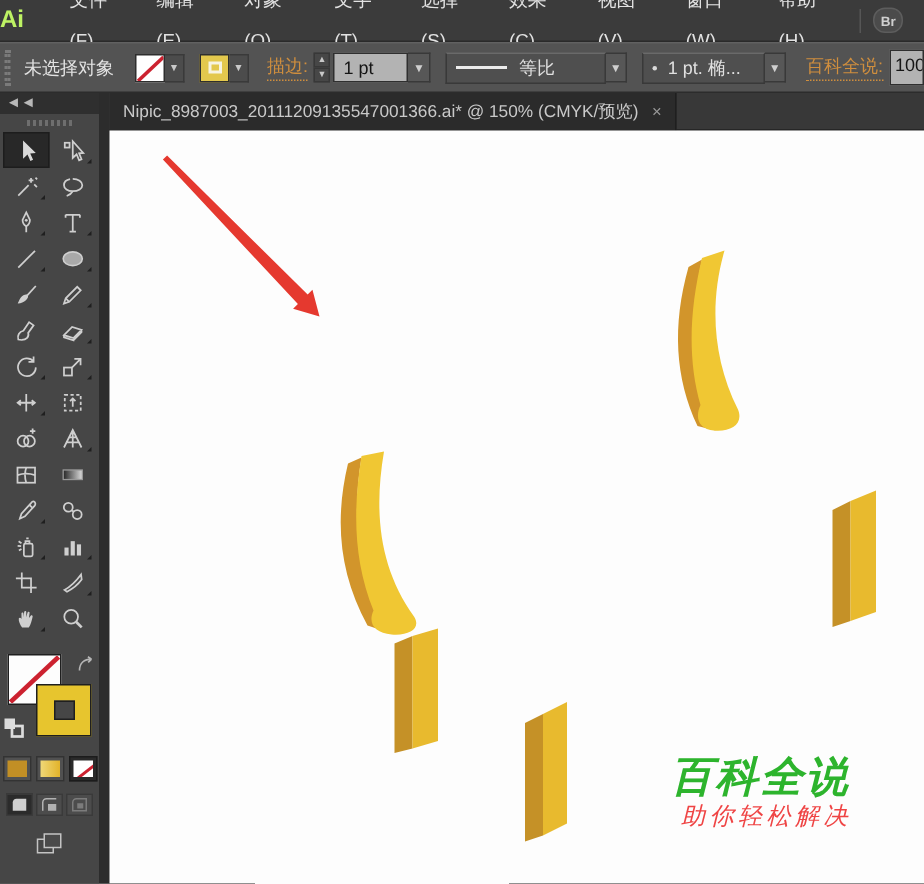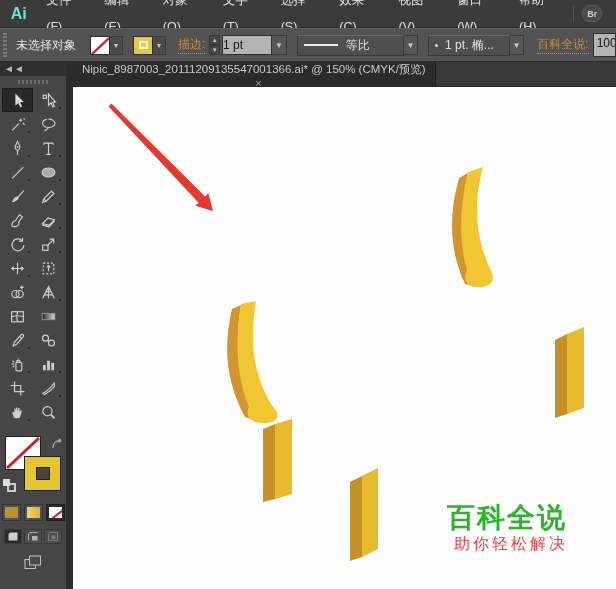--- a/index.html
+++ b/index.html
@@ -3,21 +3,21 @@
 <meta charset="utf-8">
 <style>
   * { box-sizing: border-box; margin:0; padding:0; }
   html,body { width:616px; height:589px; overflow:hidden; background:#3b3b3b;
     font-family:"Liberation Sans", sans-serif; }
   .app { position:relative; width:616px; height:589px; }
 
   
   .menubar { position:absolute; left:0; top:0; width:616px; height:28px;
     background:#3b3b3b; display:flex; align-items:center; border-bottom:1px solid #2a2a2a; }
-  .ai-logo { width:38px; text-align:center; font-weight:bold; font-size:16px; color:#5eead4; }
+  .ai-logo { width:38px; text-align:left; font-weight:bold; font-size:16px; color:#bef264; }
   .menu-item { color:#e2e2e2; font-size:12.5px; padding:0 9px; cursor:default; line-height:27px; }
   .menu-sep { width:1px; height:16px; background:#565656; margin:0 8px 0 4px; }
   .br-btn { width:20px; height:17px; background:#4b4b4b; border:1px solid #5d5d5d;
     border-radius:8px; color:#cfcfcf; font-size:9px; font-weight:bold;
     display:flex; align-items:center; justify-content:center; }
 
   
   .controlbar { position:absolute; left:0; top:28px; width:616px; height:34px;
     background:#535353; border-top:1px solid #616161; border-bottom:1px solid #2c2c2c;
     display:flex; align-items:center; color:#e3e3e3; font-size:12px; }
@@ -29,21 +29,21 @@
   .stroke-swatch { width:20px; height:19px; background:#e3c84d; border:1px solid #2e2e2e;
     display:flex; align-items:center; justify-content:center; }
   .stroke-swatch .hole { width:9px; height:8px; border:2px solid #f7f4e2; }
   .mini-drop { width:13px; height:19px; background:#4c4c4c; border:1px solid #3a3a3a; border-left:none;
     color:#c9c9c9; font-size:7px; display:flex; align-items:center; justify-content:center; }
   .cb-link { color:#cf8e3e; border-bottom:1px dotted #cf8e3e; margin:0 4px 0 2px; white-space:nowrap; cursor:pointer; }
   .stepper { width:11px; height:20px; display:flex; flex-direction:column; margin-right:2px; }
   .stepper span { flex:1; background:#474747; border:1px solid #383838; color:#c9c9c9;
     font-size:6px; line-height:8px; text-align:center; }
   .cb-field { height:20px; background:#b3b3b3; color:#151515; border:1px solid #2f2f2f;
-    font-size:12px; line-height:18px; }
+    font-size:12px; line-height:18px; padding-left:6px; }
   .w-strokept { width:52px; }
   .drop-btn { width:15px; height:20px; background:#575757; border:1px solid #393939; border-left:none;
     color:#cfcfcf; font-size:8px; display:flex; align-items:center; justify-content:center; }
   .combo { height:21px; background:#4f4f4f; border:1px solid #393939; border-top-color:#6a6a6a;
     display:flex; align-items:center; padding:0 6px; margin-left:10px; color:#e0e0e0; }
   .combo .linepreview { width:34px; height:2px; background:#ececec; margin-right:8px; }
   .combo .dotpreview { width:3px; height:3px; border-radius:50%; background:#dadada; margin-right:7px; }
   .cb-opacity-field { width:24px; height:24px; background:#b3b3b3; color:#151515;
     border:1px solid #2f2f2f; font-size:12px; line-height:18px; padding-left:3px; overflow:hidden; }
 
@@ -88,25 +88,25 @@
   .modebtn svg { width:12px; height:11px; }
 
   .screenbtn { width:26px; height:19px; margin:9px auto 0 auto; display:flex; align-items:center;
     justify-content:center; cursor:pointer; }
   .screenbtn svg { width:18px; height:15px; }
 
   
   .tabbar { position:absolute; left:73px; top:62px; width:543px; height:25px; background:#383838;
     border-bottom:1px solid #262626; display:flex; }
   .doctab { height:25px; background:#2b2b2b; border-right:1px solid #1f1f1f;
-    display:flex; align-items:center; padding:0 9px; color:#c9c9c9; font-size:11.5px; white-space:nowrap; cursor:pointer;flex-direction:column; }
+    display:flex; align-items:center; padding:0 9px; color:#c9c9c9; font-size:11.5px; white-space:nowrap; cursor:pointer; }
   .doctab .close { margin-left:9px; color:#9a9a9a; font-size:11px; cursor:pointer; }
 
   
-  .canvas { position:absolute; left:73px; top:87px; width:543px; height:502px; background:#fdfdfd; }
+  .canvas { position:absolute; left:73px; top:87px; width:543px; height:502px; background:#fdfdfd;font-style:italic; }
   .canvas svg.art { position:absolute; left:0; top:0; }
   .watermark-title { position:absolute; left:374px; top:412px; font-size:28px; font-weight:700;
     letter-spacing:2px; }
   .watermark-sub { position:absolute; left:381px; top:447px; font-size:16px; letter-spacing:3px; }
 </style>
 </head>
 <body>
 
 <div class="app">
 

